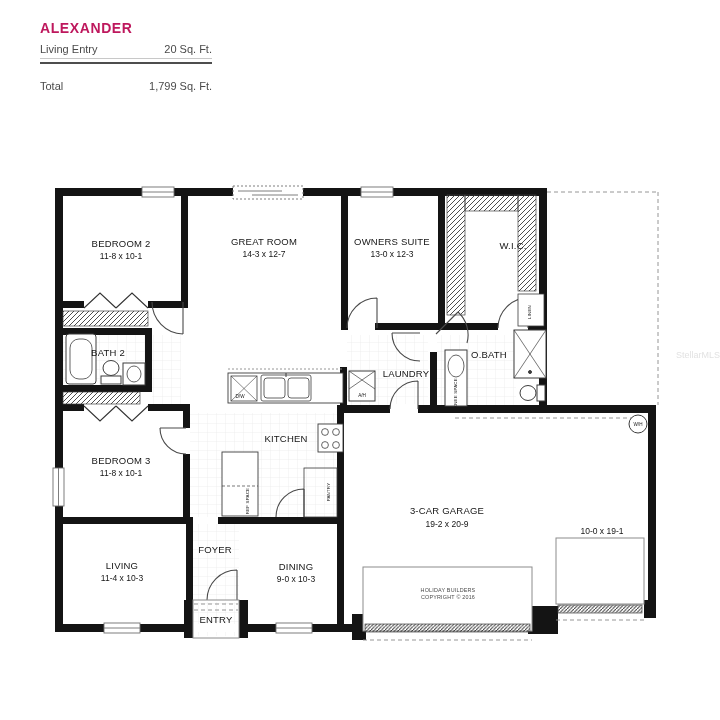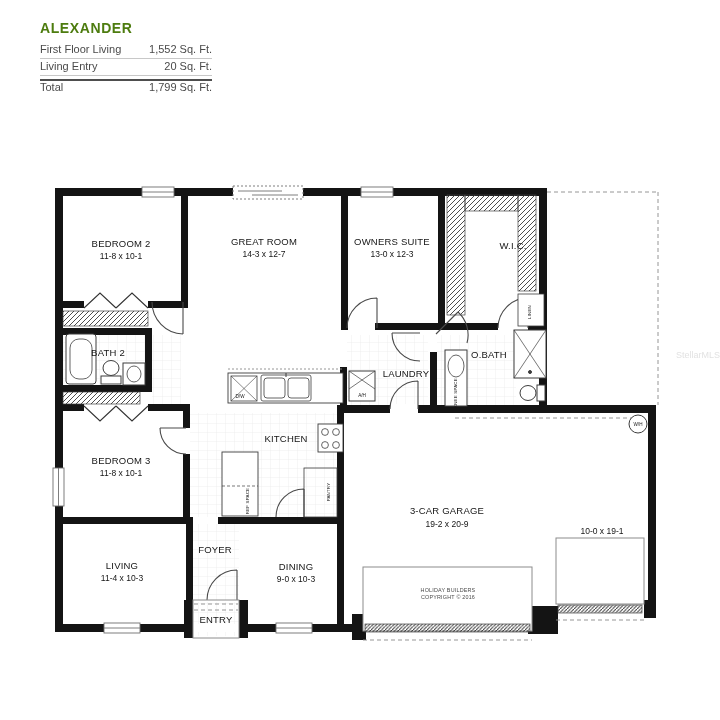--- a/index.html
+++ b/index.html
@@ -1,43 +1,39 @@
 <!DOCTYPE html>
 <html><head>
 <meta charset="utf-8">
 <style>
   html,body{margin:0;padding:0;background:#ffffff;}
   .canvas{position:relative;width:720px;height:720px;background:#fff;overflow:hidden;
           font-family:"Liberation Sans",sans-serif;}
   .header{position:absolute;left:40px;top:20px;width:172px;color:#4a4a4a;font-size:11px;}
-  .title{font-size:14px;font-weight:bold;color:#4d7c0f;letter-spacing:.6px;margin-bottom:6px;}
+  .title{font-size:14px;font-weight:bold;color:#be185d;letter-spacing:.6px;margin-bottom:6px;}
   .hrow{display:flex;justify-content:space-between;padding:1px 0 2px;
         border-bottom:1px solid #c8c8c8;line-height:13px;}
   .hrow .val{text-align:right;}
-  .hrow.total{border-bottom:none;border-top:2px solid #4e4e4e;margin-top:3px;padding-top:0;}
+  .hrow.total{border-bottom:none;border-top:2px solid #4e4e4e;margin-top:3px;padding-top:16px;}
   svg{position:absolute;left:0;top:0;}
   text{fill:#151515;font-family:"Liberation Sans",sans-serif;text-anchor:middle;}
   .rn{font-size:9.5px;letter-spacing:.2px;}
   .rd{font-size:8.5px;}
   .vs{font-size:4.4px;letter-spacing:.2px;}
   .tiny{font-size:4.6px;}
   .cpy{font-size:5.4px;fill:#4a4a4a;letter-spacing:.2px;}
   .wm{font-size:9px;fill:#e2e2e2;text-anchor:start;}
 </style>
 </head>
 <body>
 
 <div class="canvas">
 
   <div class="header">
     <div class="title">ALEXANDER</div>
-    <div class="hrow">
-      <span>First Floor Living</span>
-      <span class="val">1,552 Sq. Ft.</span>
-    </div>
     <div class="hrow">
       <span>Living Entry</span>
       <span class="val">20 Sq. Ft.</span>
     </div>
     <div class="hrow total">
       <span>Total</span>
       <span class="val">1,799 Sq. Ft.</span>
     </div>
   </div>
 

